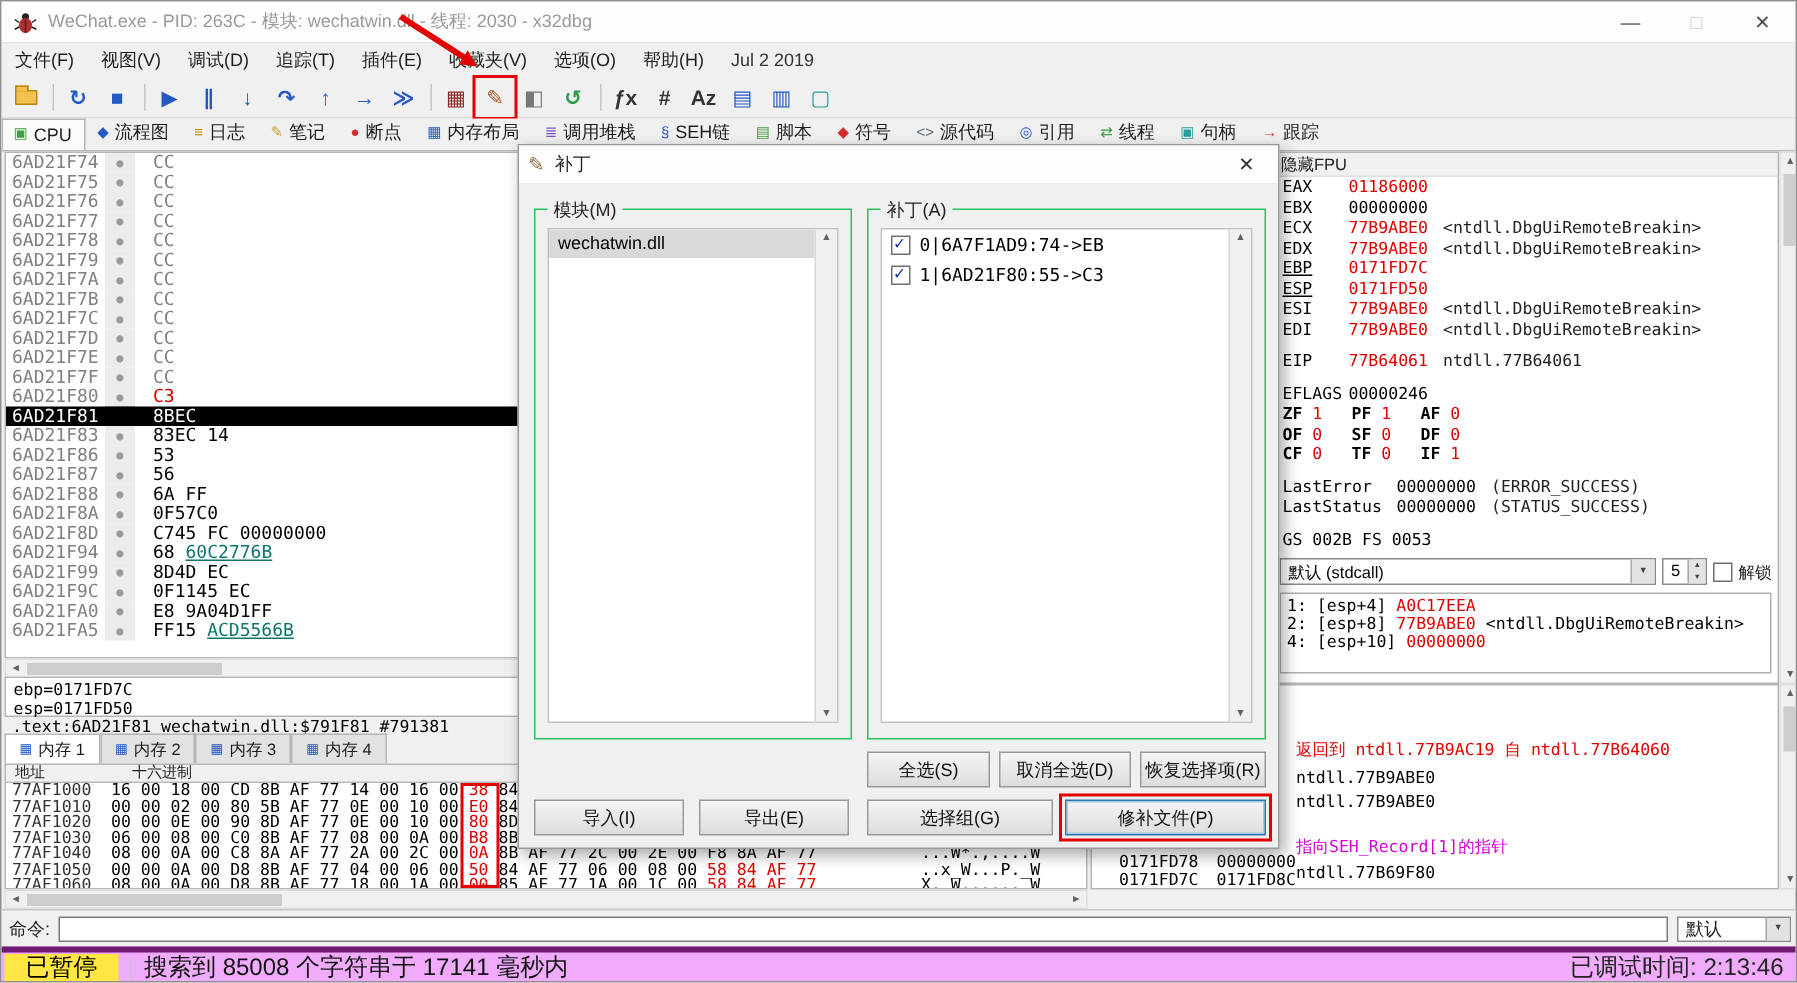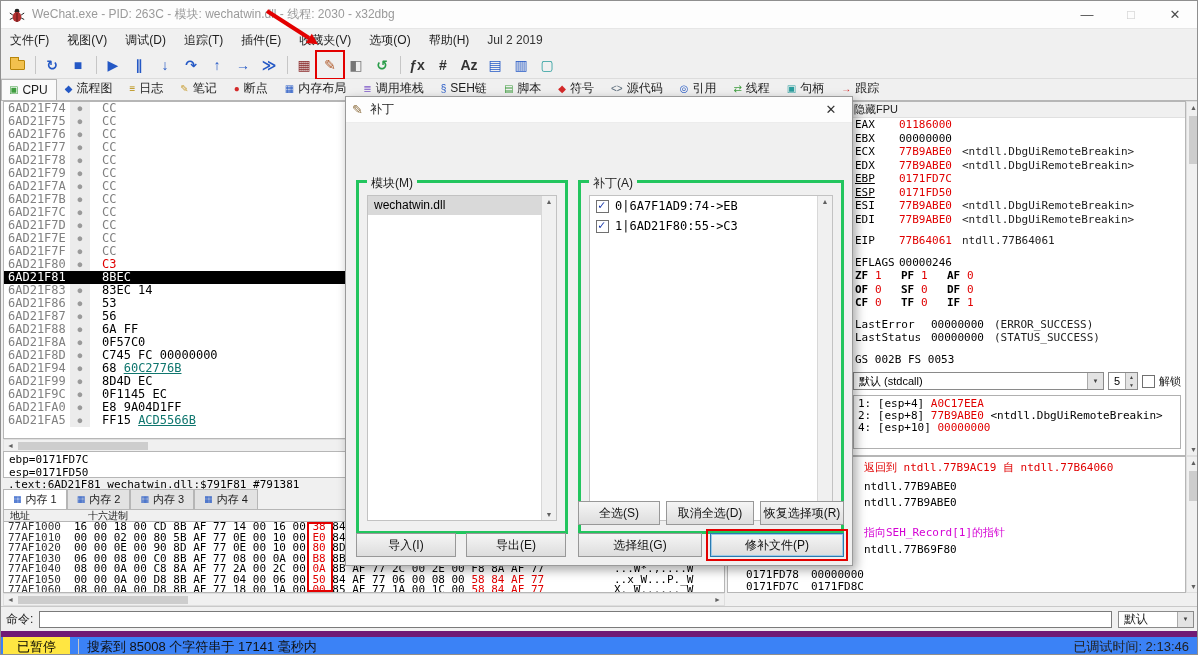--- a/index.html
+++ b/index.html
@@ -97,32 +97,32 @@
   .spin{width:30px;height:18px;border:1px solid #8a8a8a;background:#fff;position:relative;display:flex;align-items:center;padding-left:5px;}
   .spin-btns{position:absolute;right:0;top:0;width:12px;height:100%;background:#e3e3e3;border-left:1px solid #aaa;display:flex;flex-direction:column;align-items:center;justify-content:space-around;font-size:5px;color:#444;}
   .unlock{display:flex;align-items:center;gap:4px;color:#222;}
   .cb{width:13px;height:13px;border:1px solid #707070;background:#fff;position:relative;flex:none;display:inline-block;}
   .cb.checked::after{content:"✓";position:absolute;left:1px;top:-3px;font-size:12px;font-weight:bold;color:#1333a8;}
   #argsbox{margin:5px 4px 0 4px;border:1px solid #b0b0b0;background:#fff;height:54px;padding-top:2px;overflow:hidden;}
   .argline{height:12px;line-height:12px;padding-left:4px;white-space:nowrap;font-family:"DejaVu Sans Mono","Liberation Mono",monospace;}
 
   
   #stack{left:726px;top:455px;width:459px;height:137px;overflow:hidden;font-size:11px;}
-  .scomment{position:absolute;left:136px;white-space:nowrap;}
+  .scomment{position:absolute;left:136px;white-space:nowrap;margin-top:32px;}
   .scomment.red{color:#e00000;} .scomment.mag{color:#d400d4;} .scomment.k{color:#000;}
   .srow{position:absolute;left:18px;white-space:nowrap;color:#000;}
   .srow .sa{margin-right:12px;}
 
   
   #dialog{position:absolute;left:344px;top:95px;width:508px;height:470px;background:#f0f0f0;border:1px solid #9a9a9a;box-shadow:3px 4px 10px rgba(0,0,0,.35);z-index:40;font-size:12px;}
   .dlg-titlebar{height:26px;display:flex;align-items:center;background:#fdfdfd;padding:0 6px;border-bottom:1px solid #ececec;}
   .dlg-ic{color:#8a6a3a;font-size:13px;}
   .dlg-title{margin-left:7px;color:#222;}
   .dlg-close{margin-left:auto;width:30px;height:100%;display:flex;align-items:center;justify-content:center;font-size:13px;color:#333;}
-  .groupbox{position:absolute;border:3px solid #22c55e;margin-top:41px;}
+  .groupbox{position:absolute;border:1px solid #22c55e;}
   .group-label{position:absolute;top:-8px;left:8px;background:#f0f0f0;padding:0 4px;color:#222;}
   #grp-modules{left:10px;top:42px;width:212px;height:354px;}
   #grp-patches{left:232px;top:42px;width:266px;height:354px;}
   .dlg-list{position:absolute;left:8px;top:12px;right:8px;bottom:10px;background:#fff;border:1px solid #c2c2c2;overflow:hidden;}
   .list-scroll{position:absolute;right:0;top:0;bottom:0;width:15px;background:#f0f0f0;border-left:1px solid #d8d8d8;font-size:7px;color:#606060;}
   .list-scroll .arr{position:absolute;left:0;width:100%;text-align:center;}
   .mod-item{height:19px;line-height:19px;padding-left:6px;background:#d9d9d9;margin-right:15px;}
   .patch-item{display:flex;align-items:center;gap:6px;height:20px;padding-left:6px;font-family:"DejaVu Sans Mono","Liberation Mono",monospace;font-size:12px;margin-right:15px;}
   .btn{position:absolute;height:24px;background:linear-gradient(#f5f5f5,#dddddd);border:1px solid #989898;display:flex;align-items:center;justify-content:center;color:#111;}
   #btn-selectall{left:232px;top:404px;width:82px;}
@@ -134,21 +134,21 @@
   #btn-patchfile{left:364px;top:436px;width:134px;border:1px solid #2a7ab0;box-shadow:inset 0 0 0 1px #9ecae8;}
   .annotated-btn{outline:2px solid #e30000;outline-offset:2px;}
 
   
   #red-arrow{position:absolute;left:262px;top:6px;z-index:60;pointer-events:none;}
 
   
   #cmdbar{position:absolute;left:0;top:605px;width:1198px;height:25px;background:#f0f0f0;border-top:1px solid #c9c9c9;display:flex;align-items:center;padding:0 5px;gap:6px;font-size:12px;color:#222;}
   #cmd-input{flex:1;height:17px;border:1px solid #7a7a7a;background:#fff;font-size:12px;padding:0 3px;font-family:"DejaVu Sans Mono","Liberation Mono",monospace;}
   #cmd-combo{width:76px;height:17px;}
-  #statusbar{position:absolute;left:0;top:630px;width:1198px;height:25px;background:#3b82f6;border-top:6px solid #701a75;display:flex;align-items:center;font-size:13px;color:#111;}
+  #statusbar{position:absolute;left:0;top:630px;width:1198px;height:25px;background:#f0abfc;border-top:4px solid #701a75;display:flex;align-items:center;font-size:16px;color:#111;}
   .badge{background:#ffe642;height:19px;display:flex;align-items:center;padding:0 14px;margin-left:2px;color:#000;}
   .sb-sep{width:1px;height:16px;background:#c6c6c6;margin:0 8px;}
   #sb-time{margin-left:auto;margin-right:10px;color:#222;}
 </style>
 </head>
 <body>
 
 <div class="window">
 
   <div class="titlebar">

